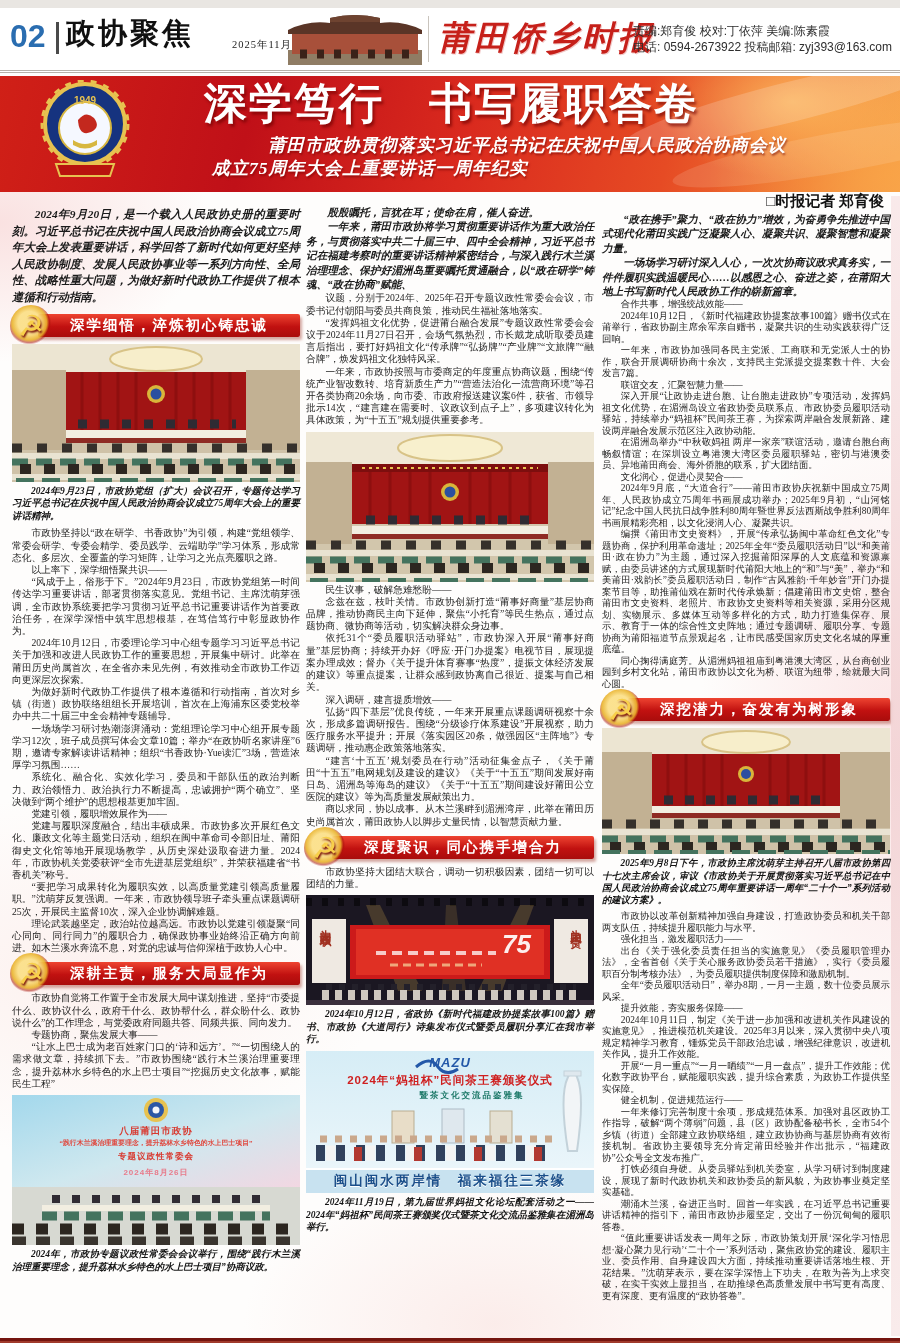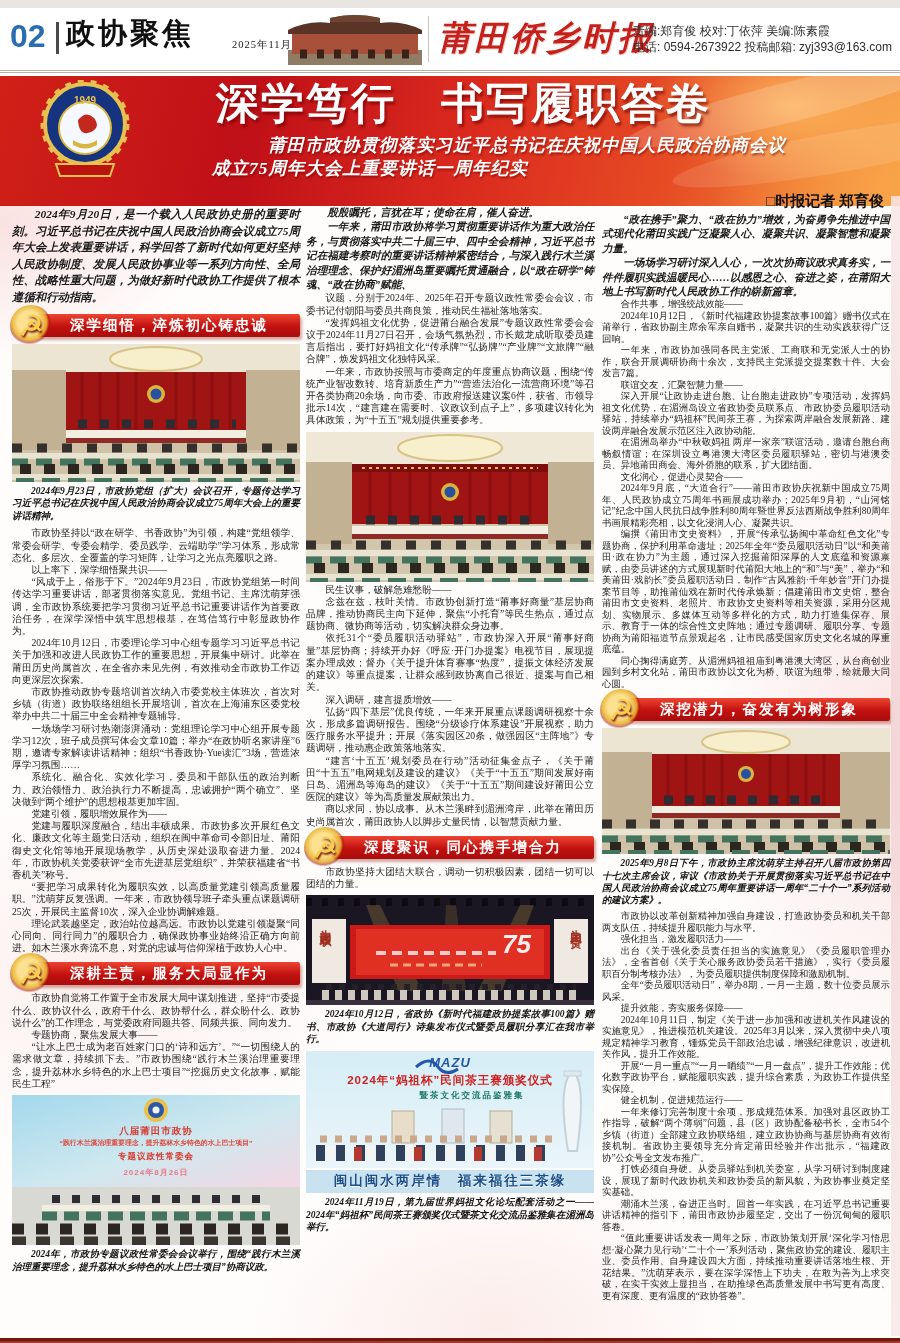--- a/index.html
+++ b/index.html
@@ -15,30 +15,30 @@
   .masthead{position:absolute;top:0;left:0;right:0;height:62px;background:#fff;border-bottom:3px double #b7b1aa;}
   .pageno{position:absolute;left:10px;top:12px;font:bold 32px/1 "Liberation Sans",sans-serif;color:#2a6db0;}
   .vbar{position:absolute;left:56px;top:14px;width:3px;height:32px;background:#4a4a4a;}
   .secname{position:absolute;left:66px;top:10px;font:900 29px/1.1 "Liberation Sans",sans-serif;color:#101010;letter-spacing:3px;}
   .mdate{position:absolute;left:232px;top:30px;font-size:10.5px;color:#222;letter-spacing:1px;}
   .building{position:absolute;left:288px;top:2px;width:134px;height:57px;}
   .mastdiv{position:absolute;left:428px;top:8px;width:1px;height:46px;background:#c9c4bd;}
   .papername{position:absolute;left:438px;top:10px;font:bold italic 33px/1.2 "DejaVu Serif",serif;color:#c6201a;letter-spacing:3px;text-shadow:1px 1px 0 rgba(198,32,26,.25);}
   .staff{position:absolute;right:8px;top:15px;text-align:left;font-size:12px;line-height:16px;color:#2e2e2e;font-family:"Liberation Sans",sans-serif;}
   
-  .banner{position:absolute;top:68px;left:0;right:0;height:130px;overflow:hidden;
+  .banner{position:absolute;top:68px;left:0;right:0;height:116px;overflow:hidden;
     background:
       radial-gradient(ellipse 220px 120px at 88% 22%, rgba(255,196,100,.75), transparent 65%),
       radial-gradient(ellipse 260px 160px at 99% 85%, rgba(250,164,70,.8), transparent 70%),
       linear-gradient(103deg,#d02017 0%,#c01018 28%,#da2a1e 52%,#e64b24 74%,#ef7a35 90%,#f5a44e 100%);}
   .banner .flag1,.banner .flag2{position:absolute;background:rgba(255,255,255,.18);width:340px;height:40px;border-radius:50%;}
   .banner .flag1{right:-60px;top:6px;transform:rotate(-14deg);}
   .banner .flag2{right:-110px;top:56px;transform:rotate(-10deg);background:rgba(255,240,220,.14);}
   .emblem{position:absolute;left:26px;top:4px;width:118px;height:102px;}
-  .btitle{position:absolute;left:216px;top:6px;font:900 43px/1 "Liberation Sans",sans-serif;color:#fff;letter-spacing:2px;text-shadow:2px 3px 3px rgba(110,0,0,.65);white-space:nowrap;}
+  .btitle{position:absolute;left:204px;top:6px;font:900 43px/1 "Liberation Sans",sans-serif;color:#fff;letter-spacing:2px;text-shadow:2px 3px 3px rgba(110,0,0,.65);white-space:nowrap;}
   .bsub{position:absolute;left:212px;top:58px;color:#fff;font-style:italic;font-weight:bold;font-size:17.5px;line-height:23px;text-shadow:1px 2px 2px rgba(110,0,0,.55);letter-spacing:1px;}
   .bs1{padding-left:56px;}
   .byline{position:absolute;right:16px;top:184px;font-size:15px;font-weight:bold;color:#111;}
   
   .col{position:absolute;width:288px;}
   .col1{left:12px;top:198px;}
   .col2{left:306px;top:198px;}
   .col3{left:602px;top:205px;}
   p{margin:0;}
   .lead1{font-size:11.4px;line-height:16.6px;font-weight:bold;font-style:italic;text-indent:2em;text-align:justify;margin-bottom:6px;}
@@ -155,21 +155,21 @@
         <line x1="4" y1="137" x2="288" y2="137" stroke="#44735e" stroke-width="6" stroke-dasharray="18 8"></line>
       </svg>
     </figure>
     <p class="cap">2024年9月23日，市政协党组（扩大）会议召开，专题传达学习习近平总书记在庆祝中国人民政治协商会议成立75周年大会上的重要讲话精神。</p>
 
     <div class="plist">
         <p class="bp">市政协坚持以“政在研学、书香政协”为引领，构建“党组领学、常委会研学、专委会精学、委员践学、云端助学”学习体系，形成常态化、多层次、全覆盖的学习矩阵，让学习之光点亮履职之路。</p>
         <p class="bp">以上率下，深学细悟聚共识——</p>
         <p class="bp">“风成于上，俗形于下。”2024年9月23日，市政协党组第一时间传达学习重要讲话，部署贯彻落实意见。党组书记、主席沈萌芽强调，全市政协系统要把学习贯彻习近平总书记重要讲话作为首要政治任务，在深学深悟中筑牢思想根基，在笃信笃行中彰显政协作为。</p>
         <p class="bp">2024年10月12日，市委理论学习中心组专题学习习近平总书记关于加强和改进人民政协工作的重要思想，开展集中研讨。此举在莆田历史尚属首次，在全省亦未见先例，有效推动全市政协工作迈向更深层次探索。</p>
-        <p class="bp">市政协推动政协专题培训首次纳入市委党校主体班次，首次对乡镇（街道）政协联络组组长开展培训，首次在上海浦东区委党校举办中共二十届三中全会精神专题辅导。</p>
+        <p class="bp">为做好新时代政协工作提供了根本遵循和行动指南，首次对乡镇（街道）政协联络组组长开展培训，首次在上海浦东区委党校举办中共二十届三中全会精神专题辅导。</p>
         <p class="bp">一场场学习研讨热潮澎湃涌动：党组理论学习中心组开展专题学习12次，班子成员撰写体会文章10篇；举办“在政协听名家讲座”6期，邀请专家解读讲话精神；组织“书香政协·Yue读汇”3场，营造浓厚学习氛围……</p>
         <p class="bp">系统化、融合化、实效化学习，委员和干部队伍的政治判断力、政治领悟力、政治执行力不断提高，忠诚拥护“两个确立”、坚决做到“两个维护”的思想根基更加牢固。</p>
         <p class="bp">党建引领，履职增效展作为——</p>
         <p class="bp">党建与履职深度融合，结出丰硕成果。市政协多次开展红色文化、廉政文化等主题党日活动，组织在闽中革命司令部旧址、莆阳御史文化馆等地开展现场教学，从历史深处汲取奋进力量。2024年，市政协机关党委获评“全市先进基层党组织”，并荣获福建省“书香机关”称号。</p>
         <p class="bp">“要把学习成果转化为履职实效，以高质量党建引领高质量履职。”沈萌芽反复强调。一年来，市政协领导班子牵头重点课题调研25次，开展民主监督10次，深入企业协调解难题。</p>
         <p class="bp">理论武装越坚定，政治站位越高远。市政协以党建引领凝聚“同心同向、同行同力”的履职合力，确保政协事业始终沿正确方向前进。如木兰溪水奔流不息，对党的忠诚与信仰深植于政协人心中。</p>
       </div>
 
     <div class="ribbon">
       <span class="remblem">☭</span>

